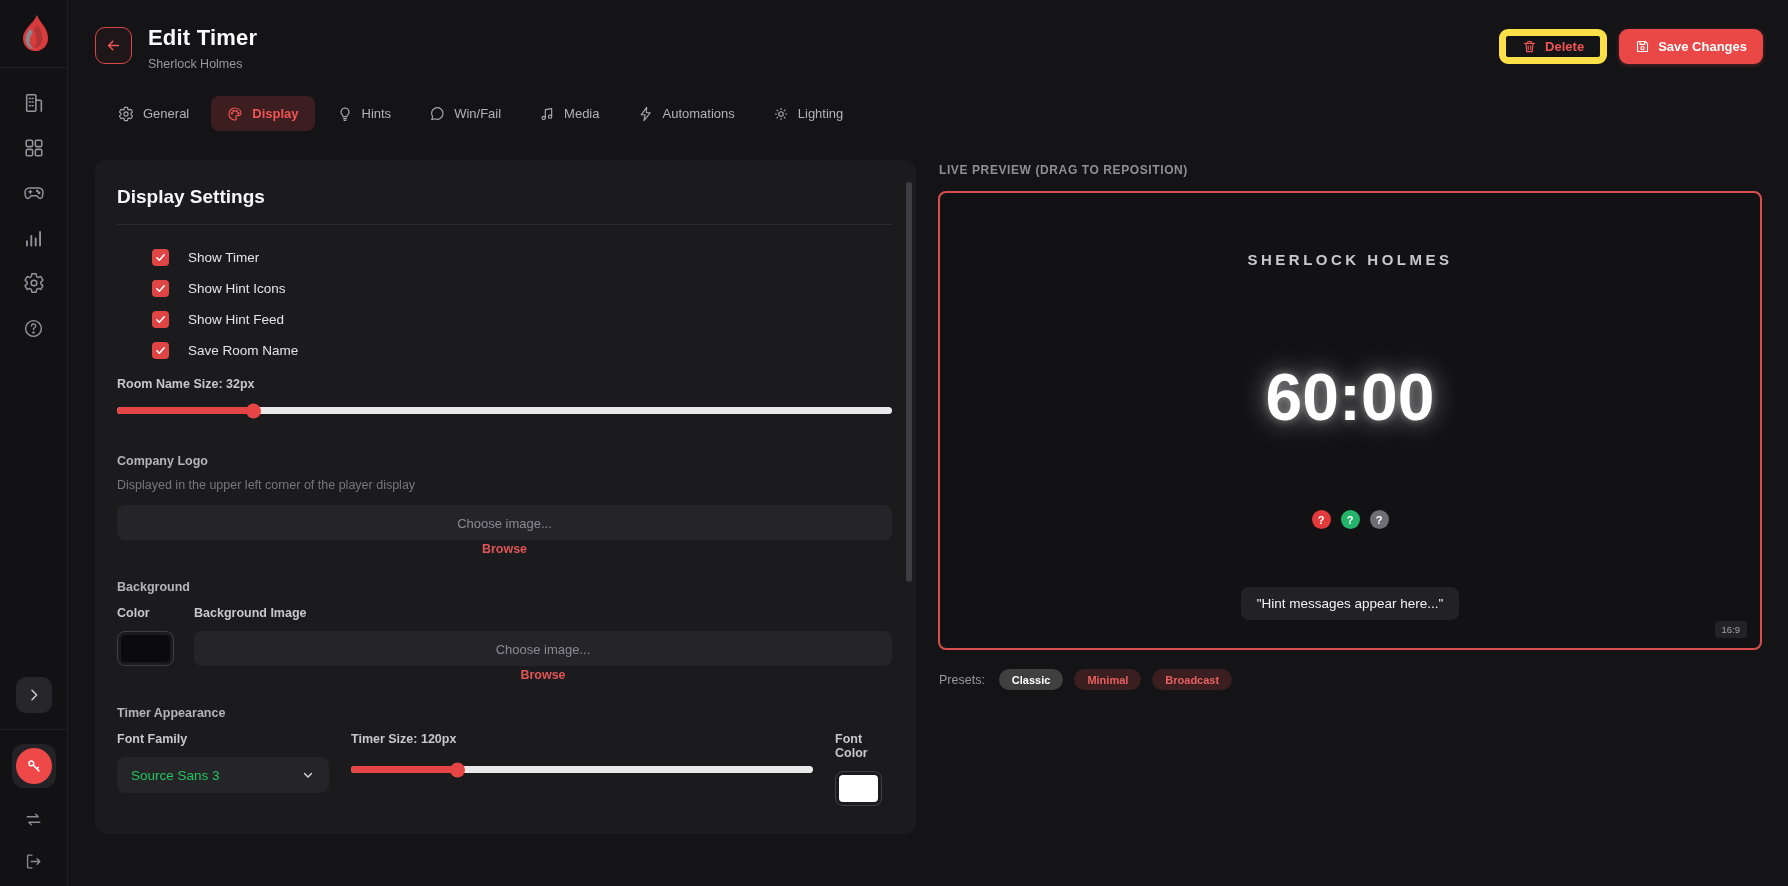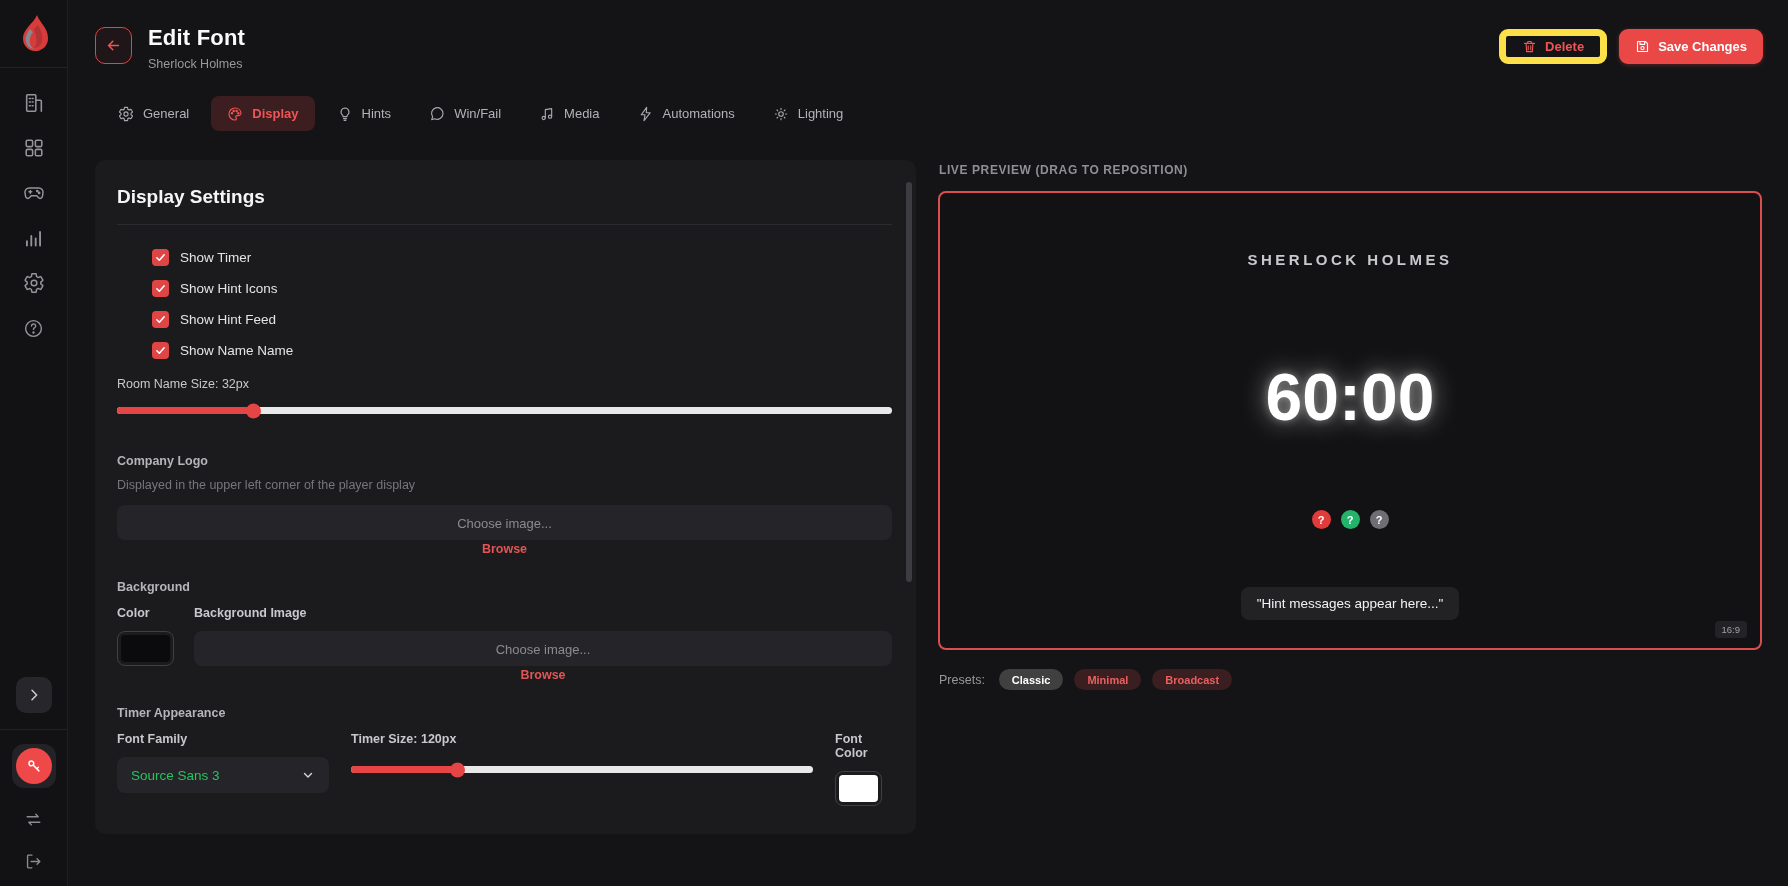--- a/index.html
+++ b/index.html
@@ -61,24 +61,24 @@
 
   
   .panel {
     position:absolute; left:95px; top:160px; width:821px; height:674px;
     background:#1b1b1e; border-radius:10px; padding:26px 24px 0 22px; overflow:hidden;
   }
   .panel-scrollthumb { position:absolute; right:4px; top:22px; width:6px; height:400px; border-radius:3px; background:#3d3d41; cursor:pointer; }
   .panel-title { font-size:19px; font-weight:bold; color:#f5f5f7; }
   .panel-divider { height:1px; background:#2c2c30; margin:16px 0 24px 0; }
   .sec-label { font-size:12.5px; font-weight:bold; color:#b4b4b9; }
-  .check-row { display:flex; align-items:center; gap:11px; margin-top:14px; cursor:pointer;padding-left:35px; }
+  .check-row { display:flex; align-items:center; gap:19px; margin-top:14px; cursor:pointer;padding-left:35px; }
   .checkbox { width:17px; height:17px; border-radius:4px; background:#e04545; display:flex; align-items:center; justify-content:center; color:#fff; }
   .check-label { font-size:13.5px; color:#e4e4e7; }
-  .slider-label { font-size:12.5px; font-weight:normal; color:#c8c8cc; margin-top:18px; }
+  .slider-label { font-size:12.5px; font-weight:bold; color:#c8c8cc; margin-top:18px; }
   .slider { position:relative; height:7px; border-radius:4px; background:#e9e9ea; margin-top:16px; cursor:pointer; }
   .slider-fill { position:relative; height:100%; border-radius:4px 0 0 4px; background:#e64545; }
   .slider-thumb { position:absolute; right:-8px; top:50%; transform:translateY(-50%); width:15px; height:15px; border-radius:50%; background:#e64545; cursor:grab; }
   .sec-gap { margin-top:40px; }
   .desc { font-size:12.5px; color:#76767c; margin-top:10px; }
   .file-input {
     margin-top:13px; height:35px; background:#252529; border-radius:8px;
     display:flex; align-items:center; padding:0 14px; gap:11px; cursor:pointer;flex-direction:column;
   }
   .file-input .img-icon { width:17px; height:17px; color:#8a8a90; }
@@ -209,21 +209,21 @@
   </div>
 </div>
 
 <div class="header-left">
   <div class="back-btn">
     <svg width="17" height="17" viewBox="0 0 24 24" fill="none" stroke="currentColor" stroke-width="2.1" stroke-linecap="round" stroke-linejoin="round">
       <path d="M19 12H5M11 6l-6 6 6 6"></path>
     </svg>
   </div>
   <div>
-    <div class="page-title">Edit Font</div>
+    <div class="page-title">Edit Timer</div>
     <div class="page-subtitle">Sherlock Holmes</div>
   </div>
 </div>
 
 <div class="header-actions">
   <div class="btn btn-delete">
     <svg width="15" height="15" viewBox="0 0 24 24" fill="none" stroke="currentColor" stroke-width="1.8" stroke-linecap="round">
       <path d="M4 7h16M9 7V5a1 1 0 0 1 1-1h4a1 1 0 0 1 1 1v2M6.5 7l1 13.2h9l1-13.2M10 11v6M14 11v6"></path>
     </svg>
     <span>Delete</span>
@@ -320,21 +320,21 @@
         </svg>
     </span>
     <span class="check-label">Show Hint Feed</span>
   </div>
   <div class="check-row">
     <span class="checkbox">
       <svg width="11" height="11" viewBox="0 0 24 24" fill="none" stroke="currentColor" stroke-width="3.4" stroke-linecap="round" stroke-linejoin="round">
           <polyline points="4 12.5 9.5 18 20 6"></polyline>
         </svg>
     </span>
-    <span class="check-label">Show Name Name</span>
+    <span class="check-label">Save Room Name</span>
   </div>
 
   <div class="slider-label">Room Name Size: 32px</div>
   <div class="slider">
     <div class="slider-fill" style="width: 17.5%;">
       <div class="slider-thumb"></div>
     </div>
   </div>
 
   <div class="sec-label sec-gap">Company Logo</div>

